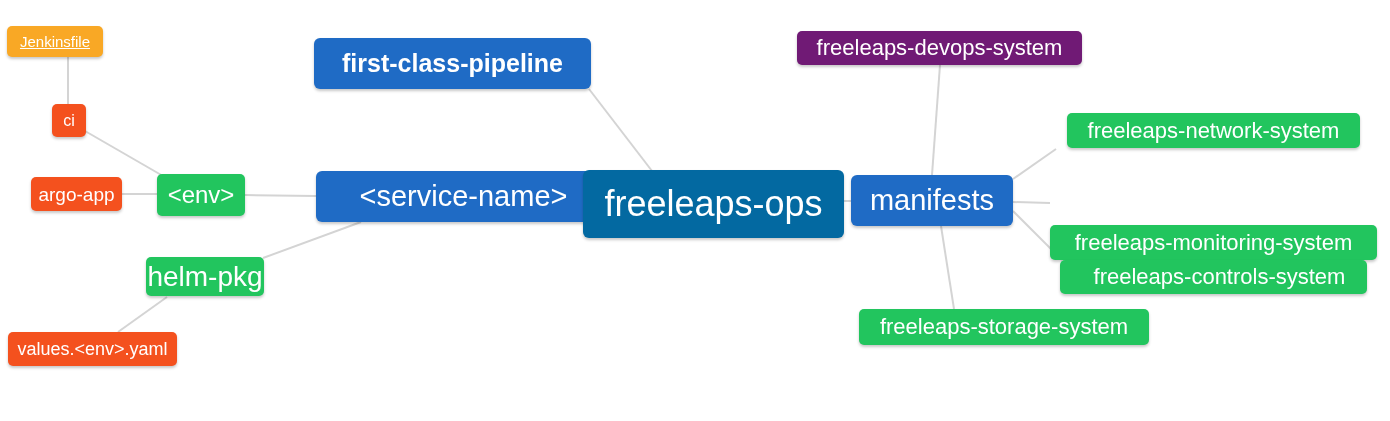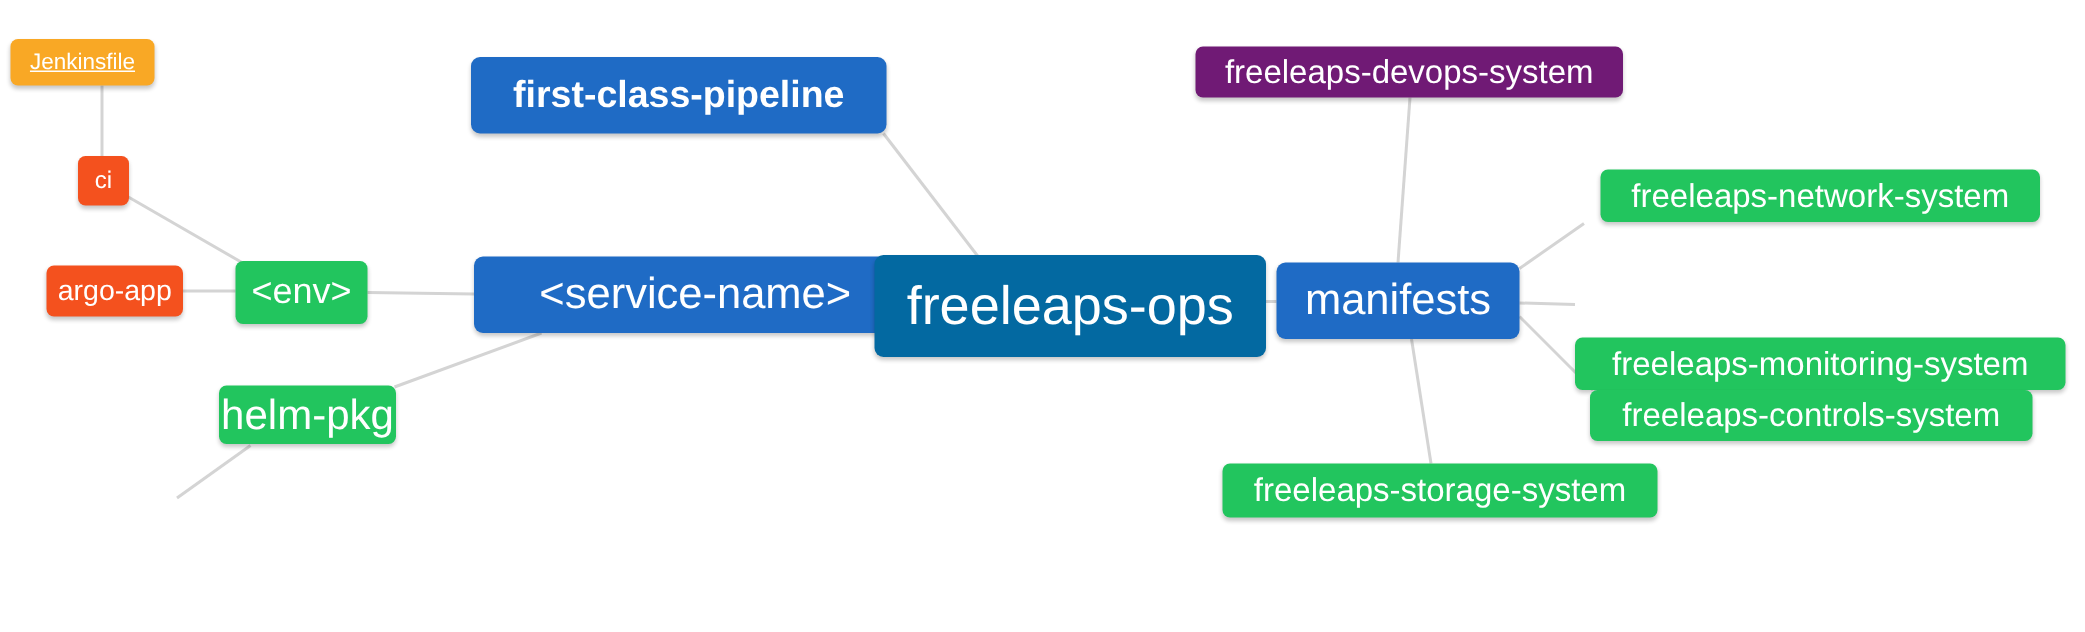--- a/index.html
+++ b/index.html
@@ -47,21 +47,21 @@
   .n-pipeline    { left: 314px;  top: 38px;  width: 277px; height: 51px; font-size: 25px; border-radius: 6px; font-weight: bold; }
   .n-service     { left: 316px;  top: 171px; width: 295px; height: 51px; font-size: 29px; border-radius: 6px; }
   .n-root        { left: 583px;  top: 170px; width: 261px; height: 68px; font-size: 36px; border-radius: 6px; }
   .n-manifests   { left: 851px;  top: 175px; width: 162px; height: 51px; font-size: 29px; border-radius: 6px; }
   .n-helm        { left: 146px;  top: 257px; width: 118px; height: 39px; font-size: 28px; }
   .n-values      { left: 8px;    top: 332px; width: 169px; height: 34px; font-size: 18px; }
   .n-devops      { left: 797px;  top: 31px;  width: 285px; height: 34px; font-size: 22px; }
   .n-network     { left: 1055px; top: 113px; width: 293px; height: 35px; font-size: 22px; margin-left: 12px; }
   .n-monitoring  { left: 1050px; top: 187px; width: 327px; height: 35px; font-size: 22px; margin-top: 38px; }
   .n-controls    { left: 1060px; top: 260px; width: 295px; height: 34px; font-size: 22px; }
-  .n-storage     { left: 815px;  top: 309px; width: 290px; height: 36px; font-size: 22px; }
+  .n-storage     { left: 859px;  top: 309px; width: 290px; height: 36px; font-size: 22px; }
 </style>
 </head>
 <body>
 
 <div id="canvas">
 
   <svg id="edges" viewBox="0 0 1390 421">
     <line x1="68" y1="57" x2="68" y2="104"></line>
     <line x1="85" y1="131" x2="163" y2="176"></line>
     <line x1="122" y1="194" x2="157" y2="194"></line>
@@ -80,19 +80,20 @@
 
   <div class="node n-jenkinsfile" style="background-color: rgb(249, 168, 37);">Jenkinsfile</div>
   <div class="node n-ci" style="background-color: rgb(244, 81, 30);">ci</div>
   <div class="node n-env" style="background-color: rgb(34, 197, 94);">&lt;env&gt;</div>
   <div class="node n-argo" style="background-color: rgb(244, 81, 30);">argo-app</div>
   <div class="node n-pipeline" style="background-color: rgb(31, 107, 197);">first-class-pipeline</div>
   <div class="node n-service" style="background-color: rgb(31, 107, 197);">&lt;service-name&gt;</div>
   <div class="node n-root" style="background-color: #0369a1;">freeleaps-ops</div>
   <div class="node n-manifests" style="background-color: rgb(31, 107, 197);">manifests</div>
   <div class="node n-helm" style="background-color: rgb(34, 197, 94);">helm-pkg</div>
+  <div class="node n-values" style="background-color: rgb(244, 81, 30);">values.&lt;env&gt;.yaml</div>
   <div class="node n-devops" style="background-color: #701a75;">freeleaps-devops-system</div>
   <div class="node n-network" style="background-color: rgb(34, 197, 94);">freeleaps-network-system</div>
   <div class="node n-monitoring" style="background-color: rgb(34, 197, 94);">freeleaps-monitoring-system</div>
-  <div class="node n-controls" style="background-color: rgb(34, 197, 94);">freeleaps-controls-system</div>
+  <div class="node n-controls" style="background-color: rgb(34, 197, 94); padding-left: 12px;">freeleaps-controls-system</div>
   <div class="node n-storage" style="background-color: rgb(34, 197, 94);">freeleaps-storage-system</div>
 
 </div>
 
 </body></html>

